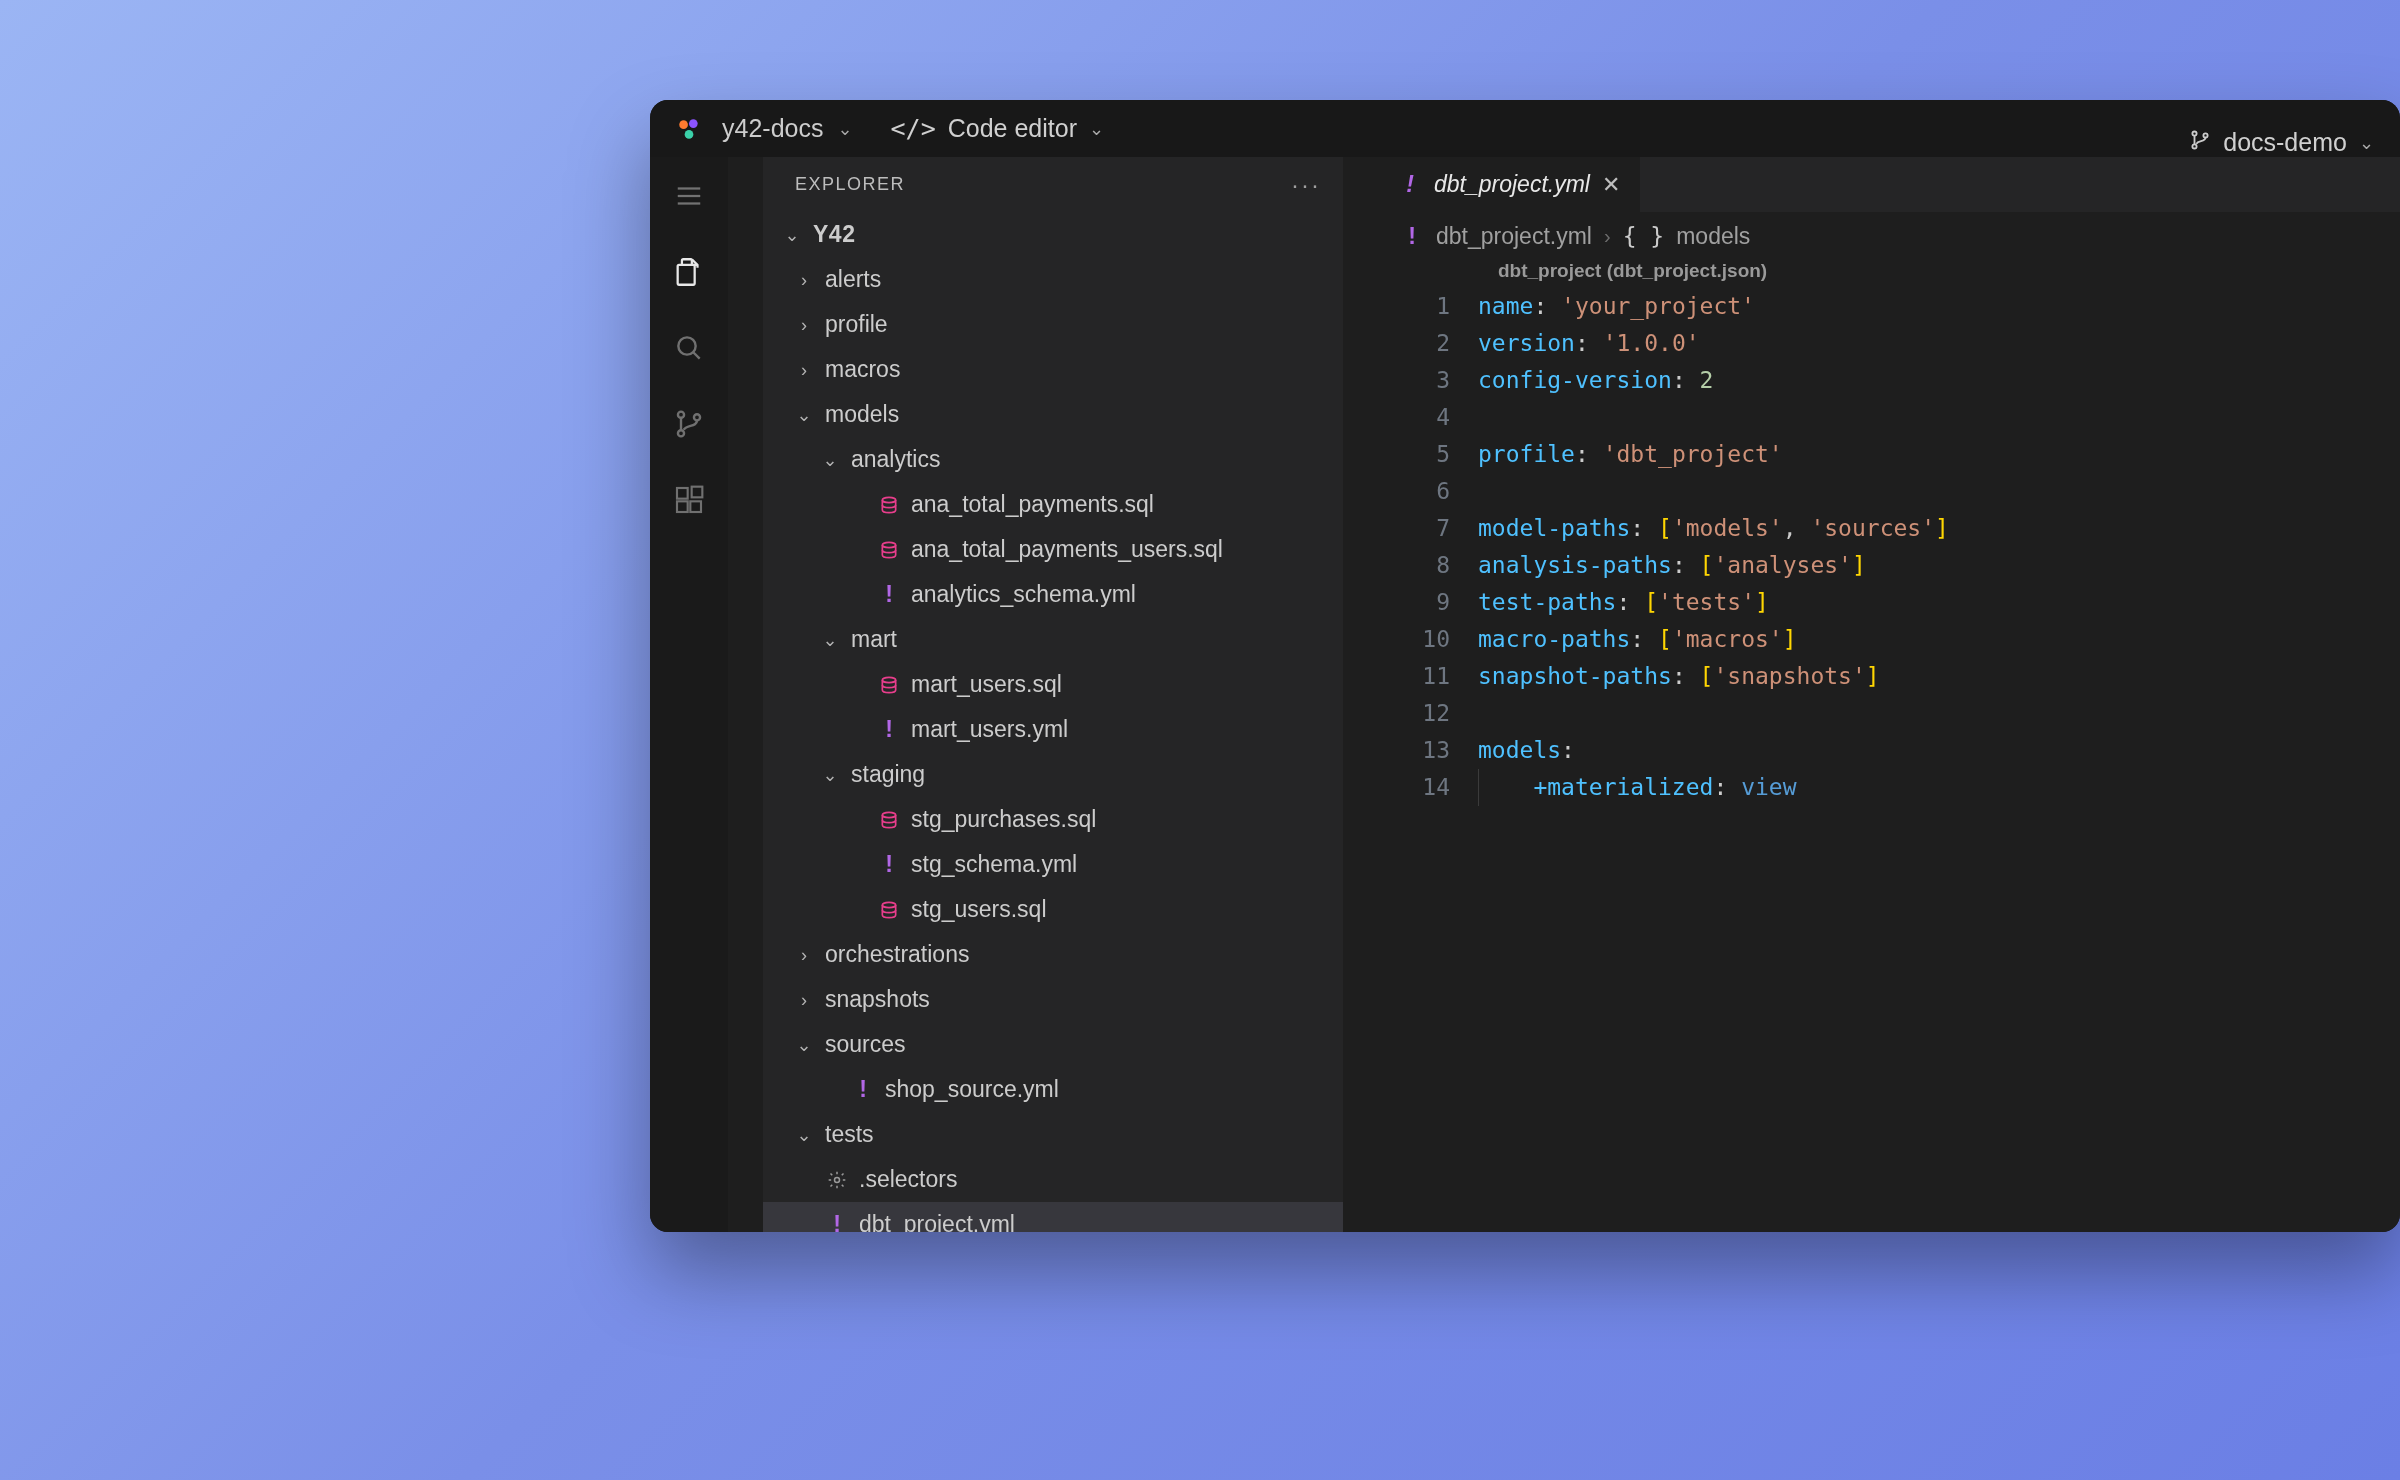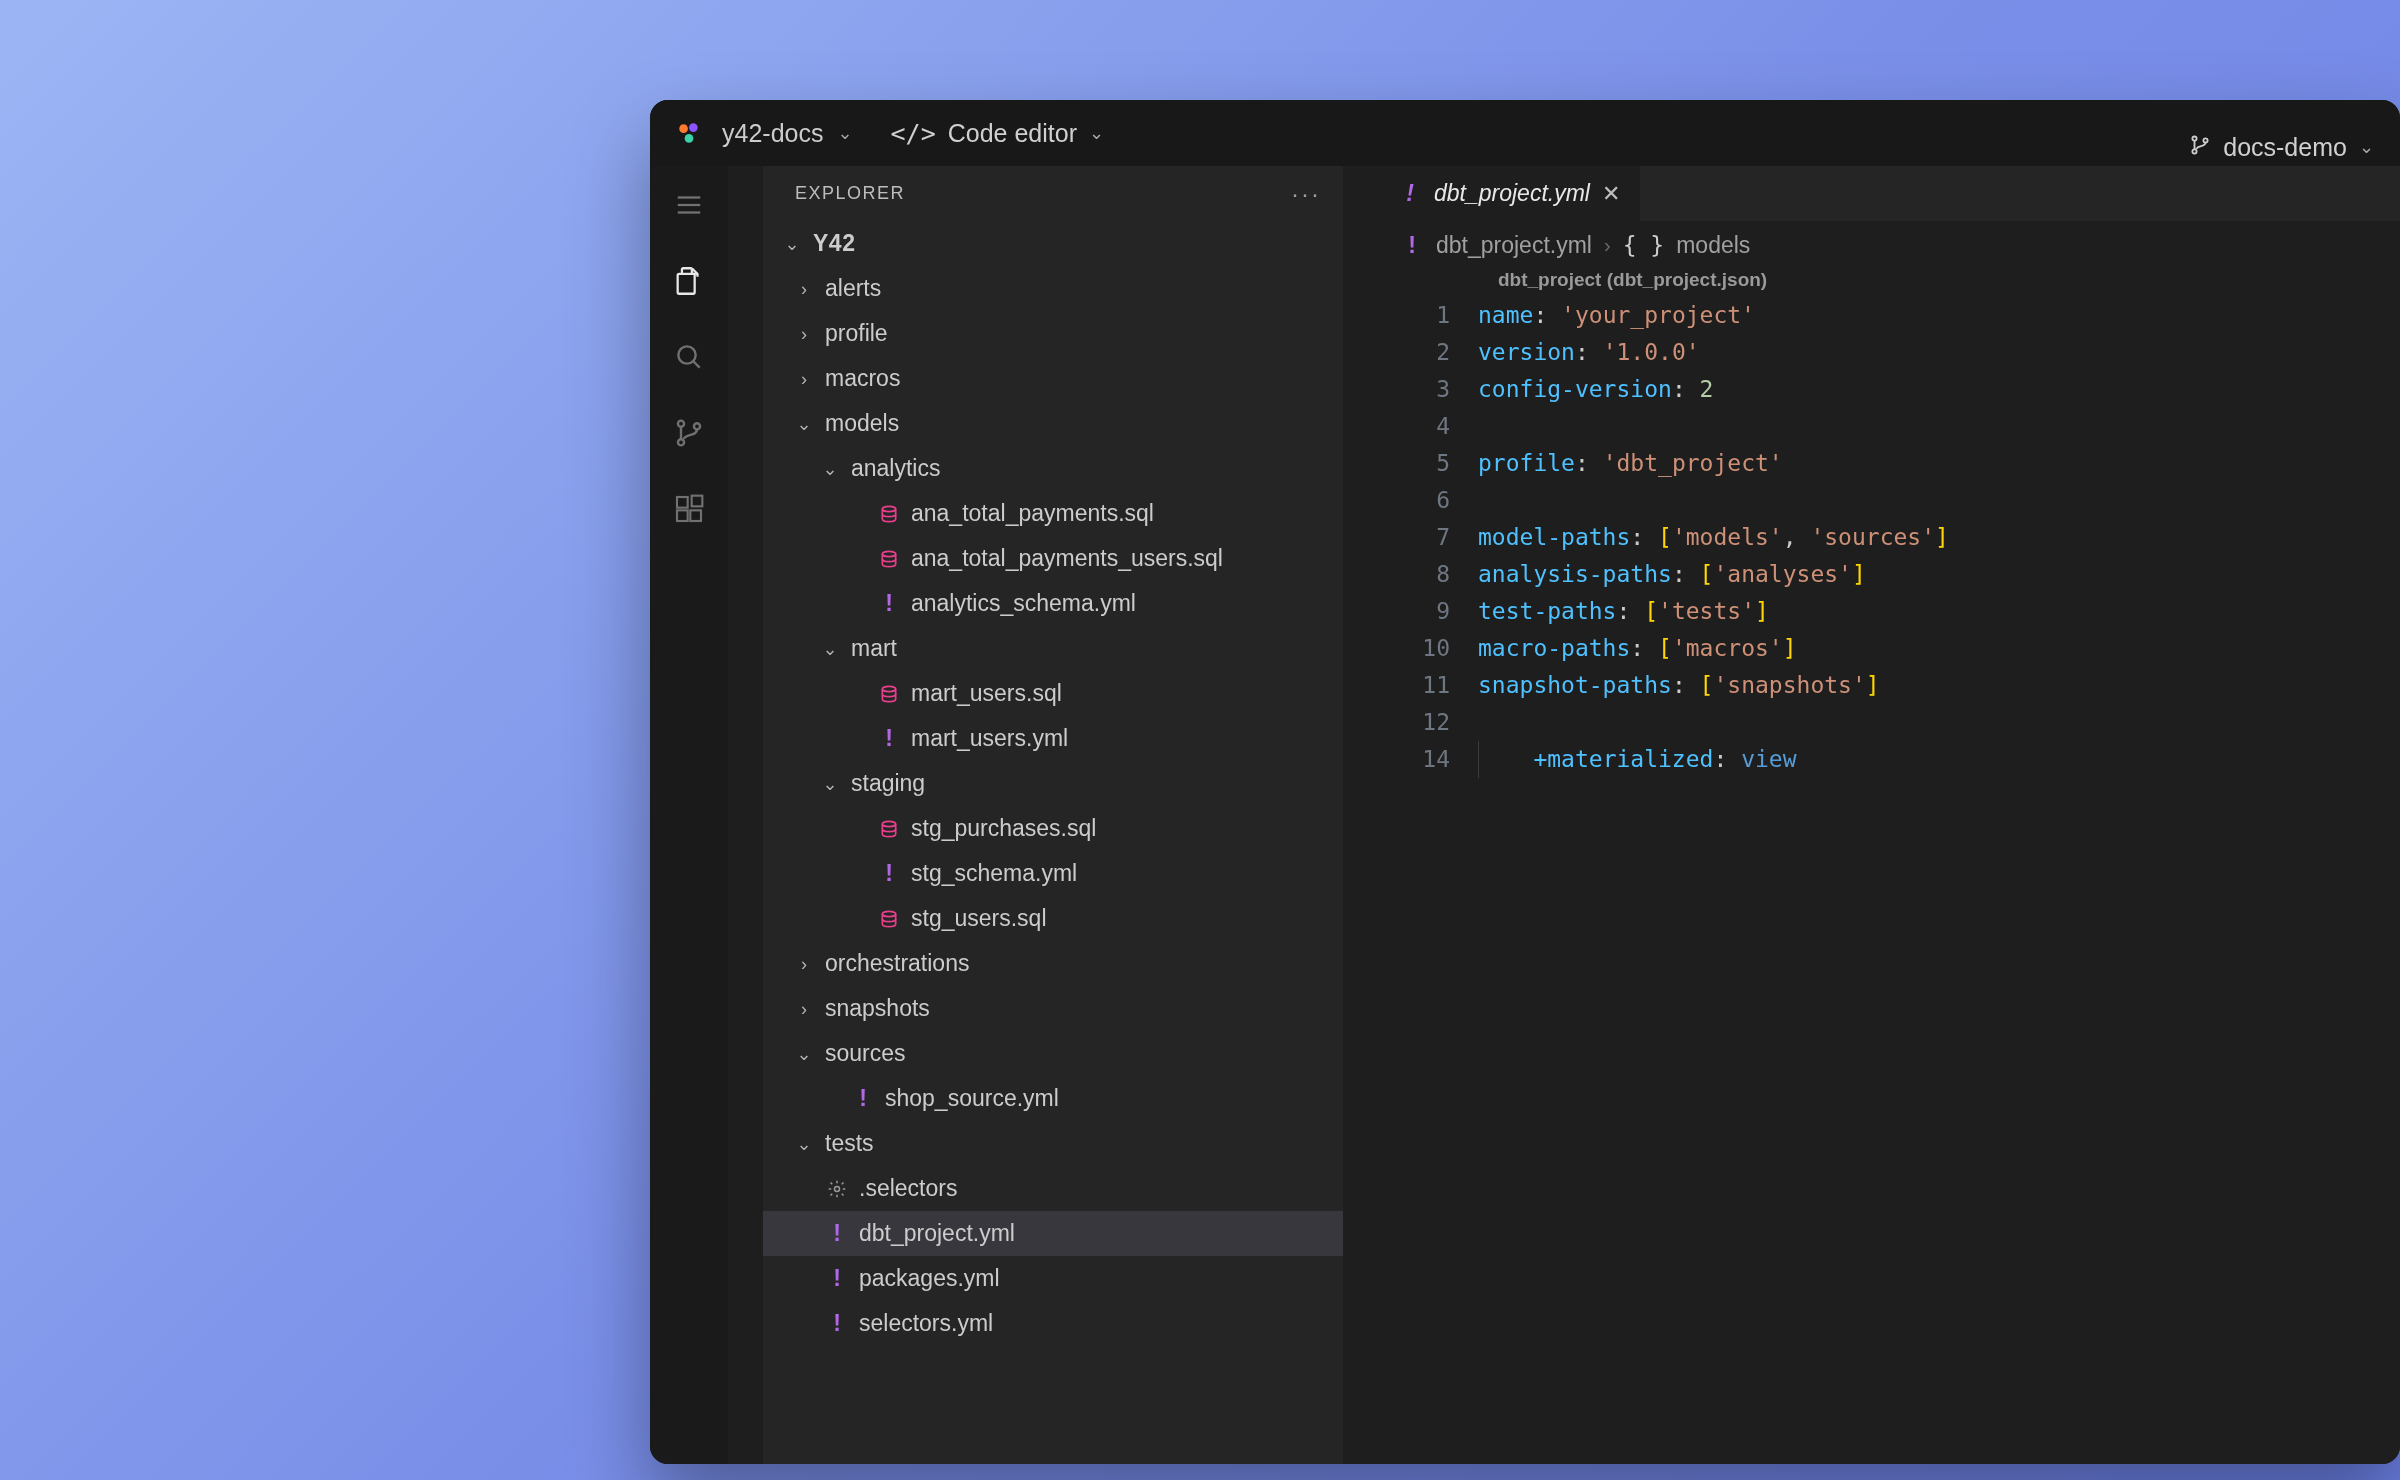--- a/index.html
+++ b/index.html
@@ -6,21 +6,21 @@
 html, body { width: 2400px; height: 1480px; overflow: hidden; }
 body {
   font-family: -apple-system, BlinkMacSystemFont, "Segoe UI", sans-serif;
   background: linear-gradient(135deg, #9BB5F4 0%, #7A8FE8 50%, #6B7FE5 100%);
 }
 .app-window {
   position: absolute;
   top: 100px;
   left: 650px;
   width: 1750px;
-  height: 1364px;
+  height: 1132px;
   background: #1E1E1E;
   border-radius: 18px;
   overflow: hidden;
   box-shadow: 0 40px 80px rgba(0,0,0,0.35);
   display: flex;
   flex-direction: column;
 }
 
 .title-bar {
   height: 66px;
@@ -458,20 +458,24 @@
           </div>
           <div class="code-line">
             <span class="gutter">11</span>
             <span class="code-content"><span class="tk-key">snapshot-paths</span><span class="tk-punc">:</span> <span class="tk-brkt">[</span><span class="tk-str">'snapshots'</span><span class="tk-brkt">]</span></span>
           </div>
           <div class="code-line">
             <span class="gutter">12</span>
             <span class="code-content"></span>
           </div>
           <div class="code-line">
+            <span class="gutter">13</span>
+            <span class="code-content"><span class="tk-key">models</span><span class="tk-punc">:</span></span>
+          </div>
+          <div class="code-line">
             <span class="gutter">14</span>
             <span class="code-content"><span class="indent-guide"></span>    <span class="tk-key">+materialized</span><span class="tk-punc">:</span> <span class="tk-const">view</span></span>
           </div>
         </div>
     </div>
 
   </div>
 </div>
 
 </body></html>

